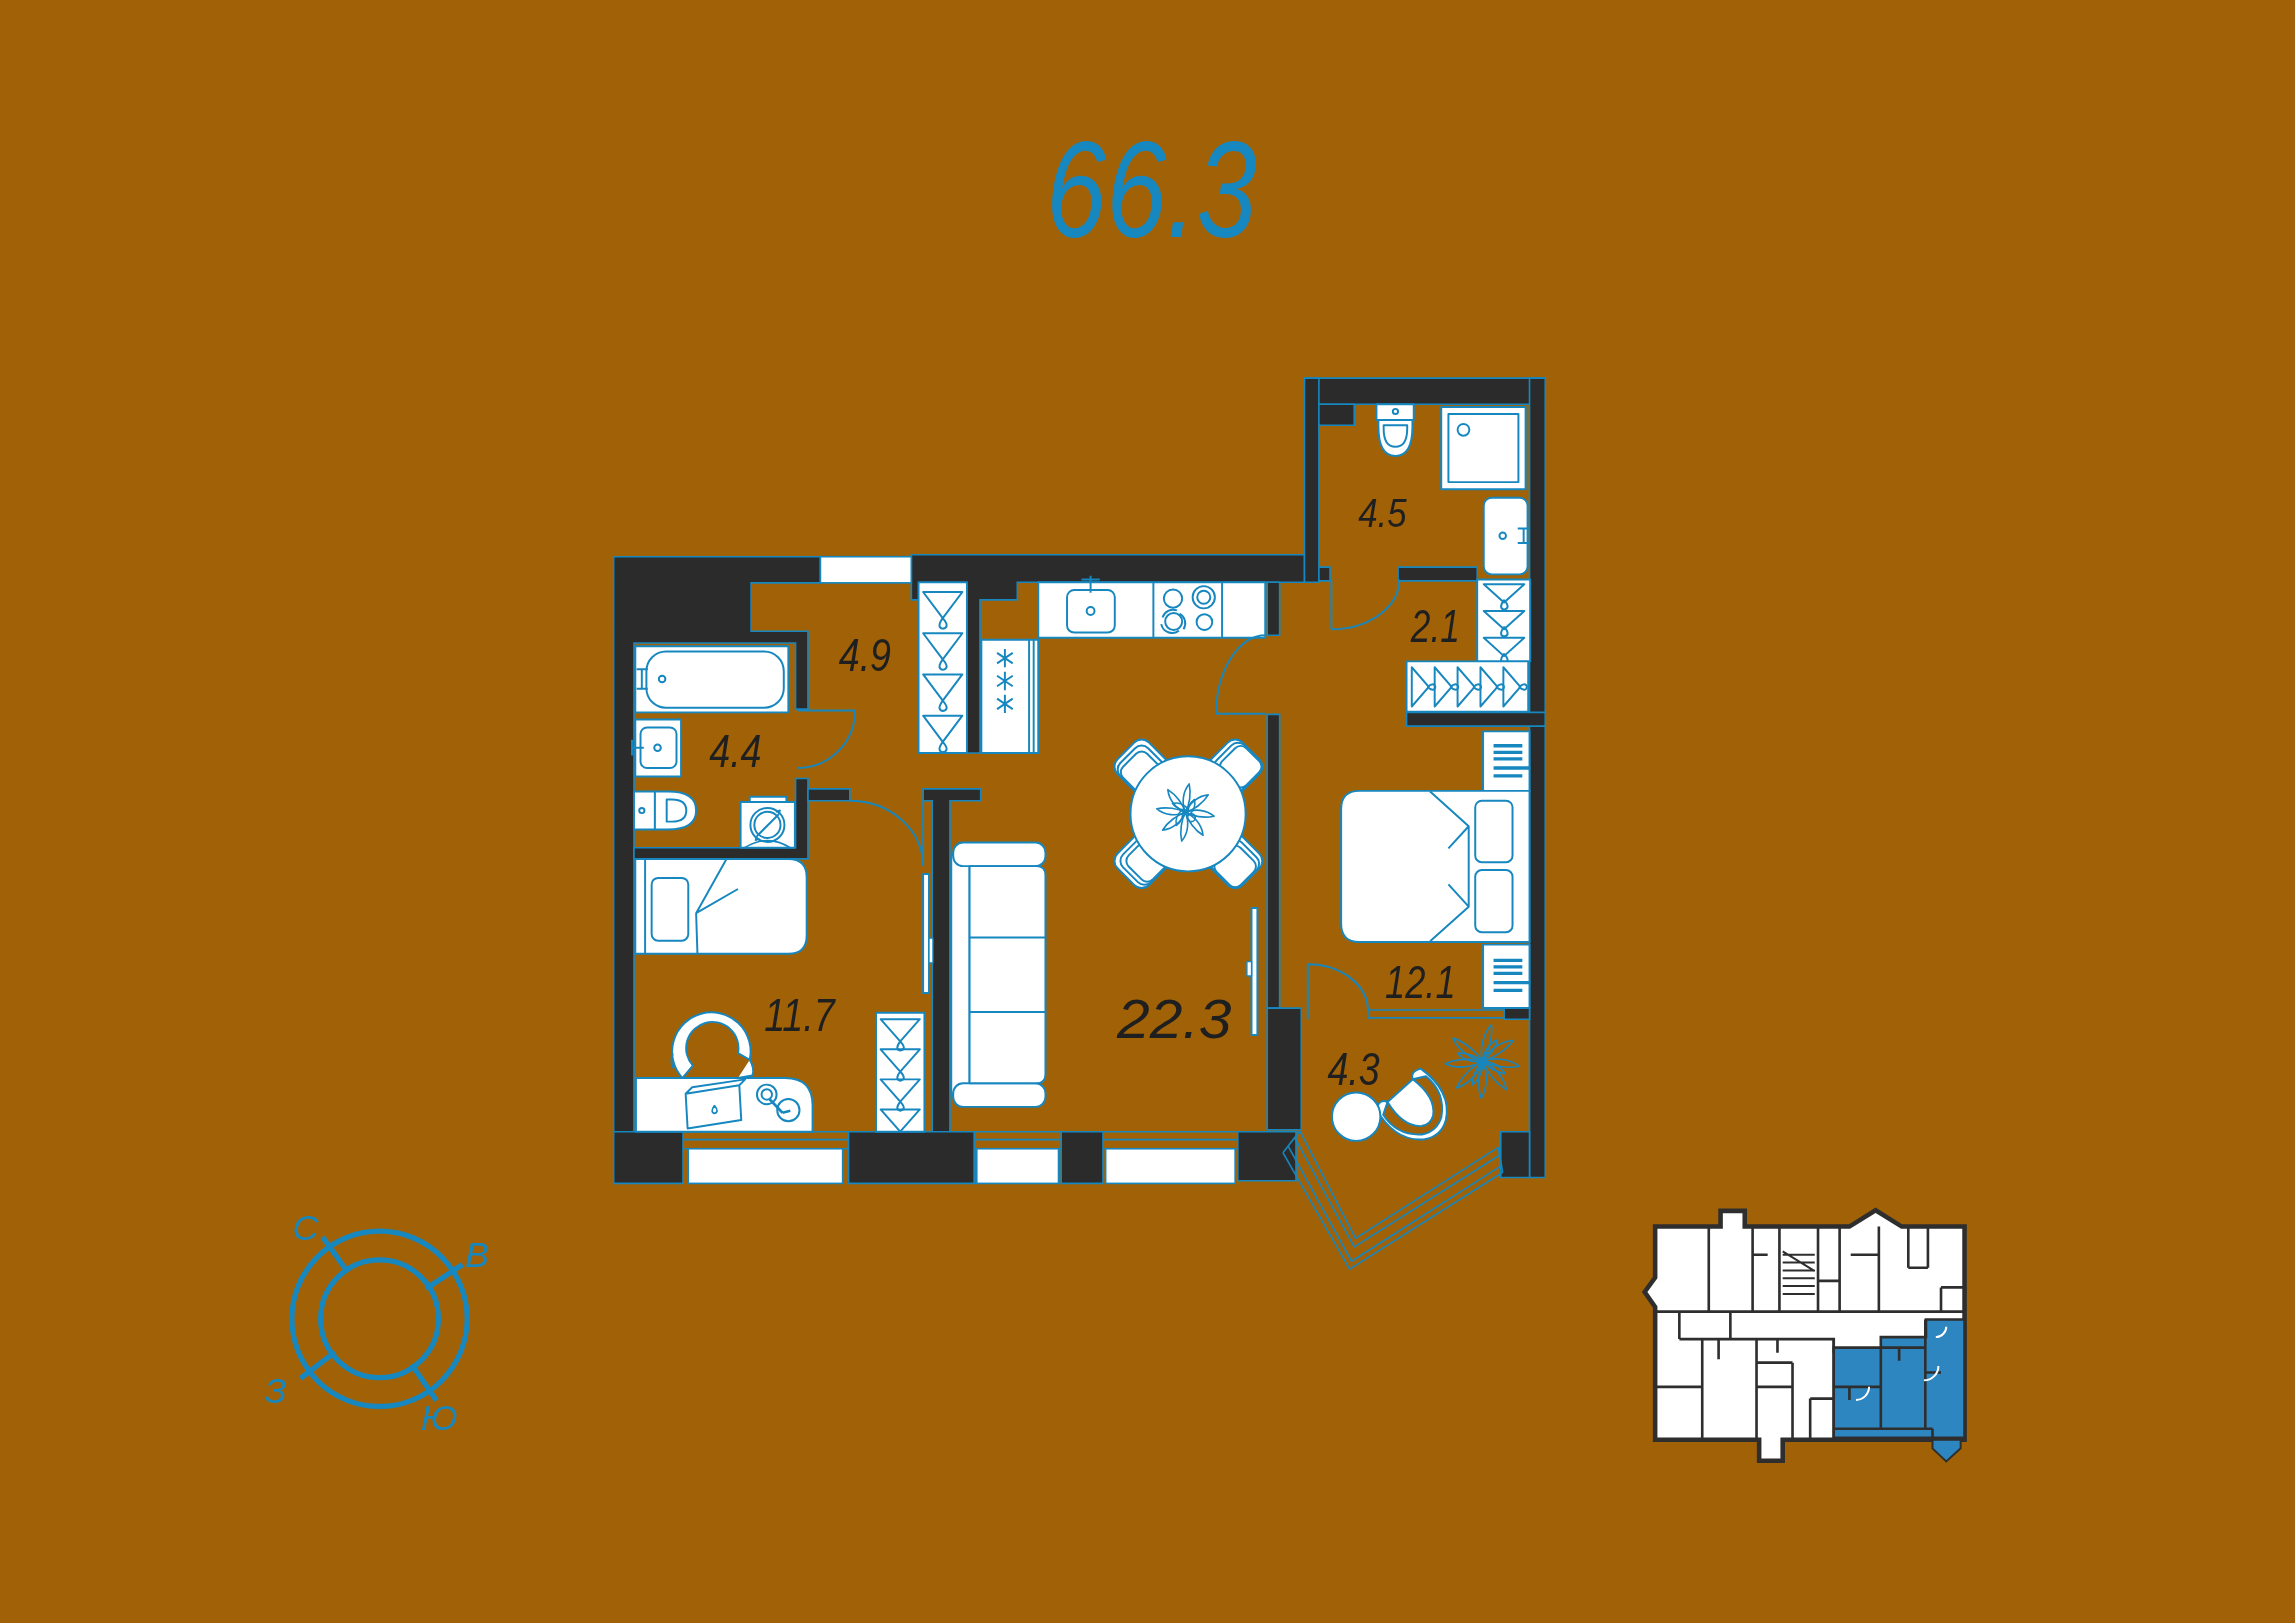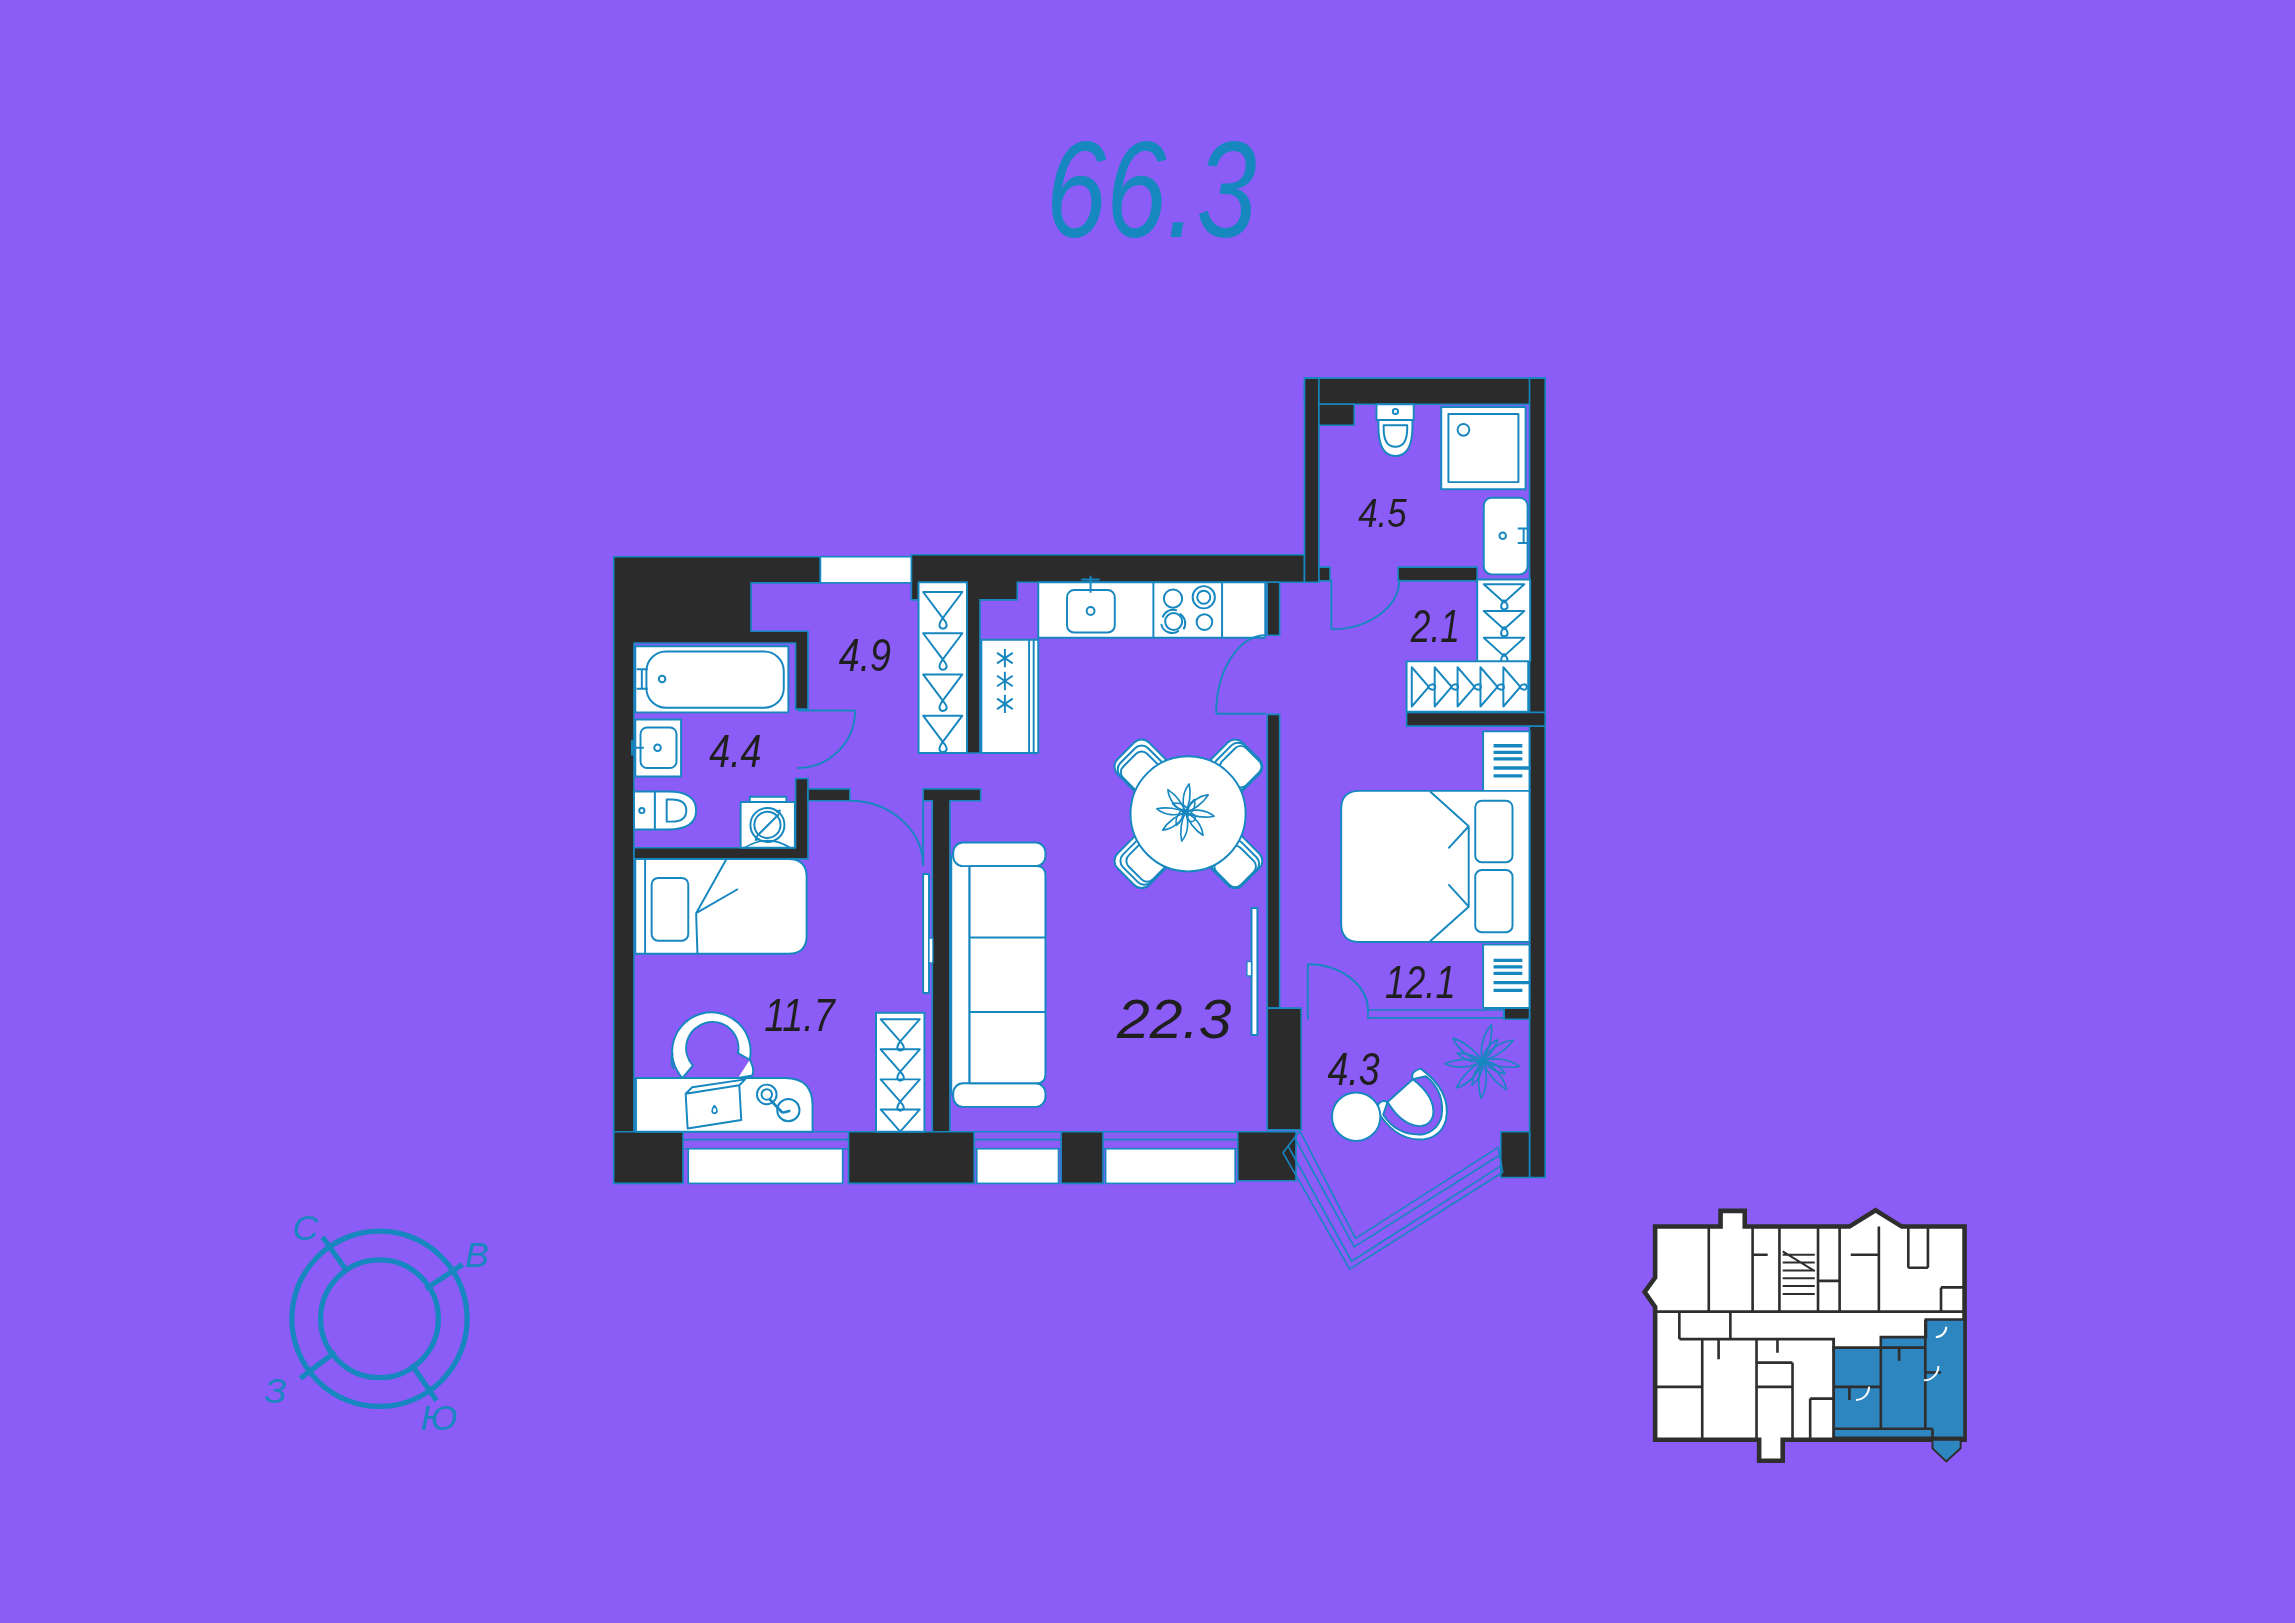--- a/index.html
+++ b/index.html
@@ -1,16 +1,16 @@
 <!DOCTYPE html>
 <html style="font-size:10.5px"><head>
 <meta charset="utf-8">
 <style>
   html,body{margin:0;padding:0;background:#ffffff;}
-  #page{position:relative;width:2295px;height:1623px;background:#8b5cf6;overflow:hidden;
+  #page{position:relative;width:2295px;height:1623px;background:#a16207;overflow:hidden;
         font-family:"Liberation Sans", sans-serif;}
   svg{position:absolute;left:0;top:0;}
   text{font-family:"Liberation Sans", sans-serif;}
 </style>
 </head>
 <body>
 <div id="page">
 <svg width="2295" height="1623" viewBox="0 0 3508 2481">
 
   <text x="1760" y="362" text-anchor="middle" font-size="210" font-style="italic" fill="#1787c0" textLength="322" lengthAdjust="spacingAndGlyphs">66.3</text>

